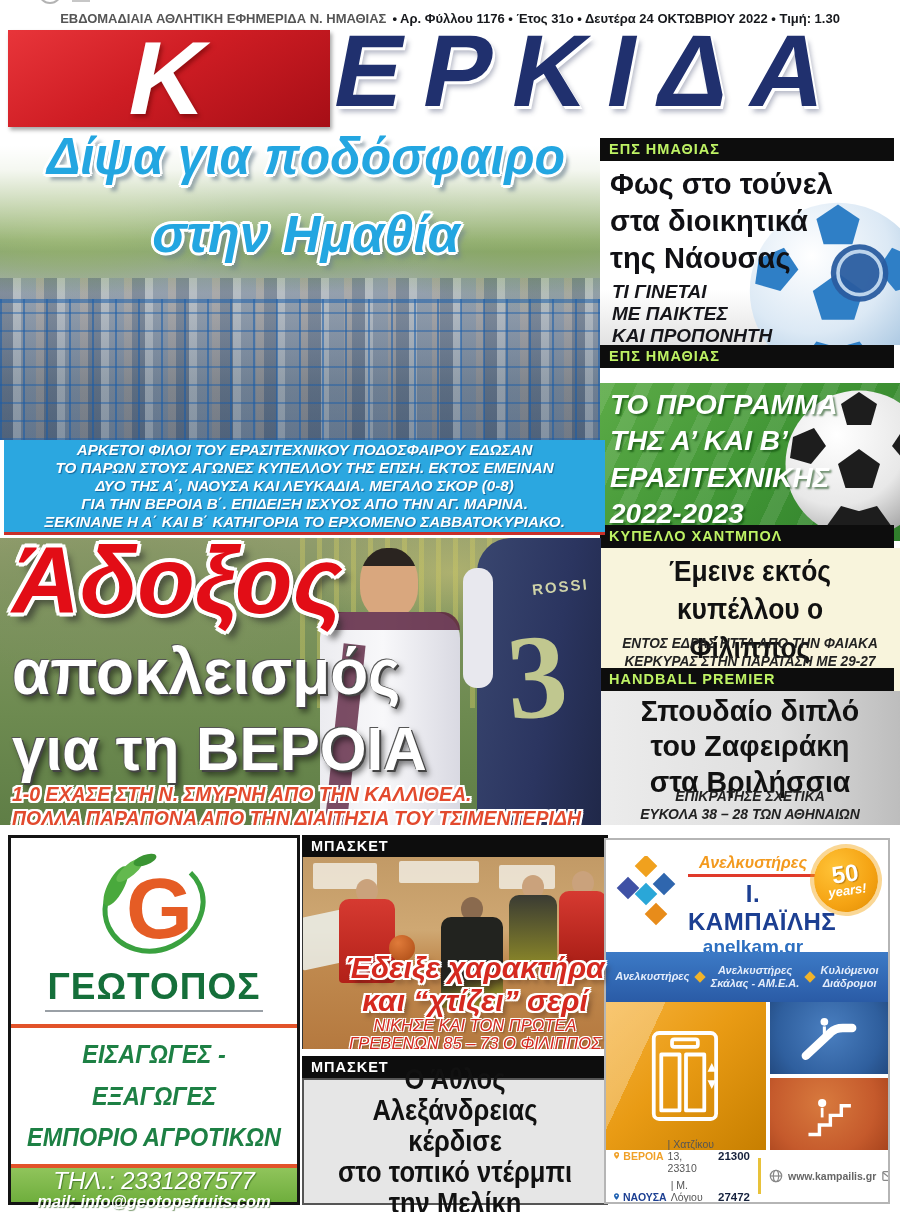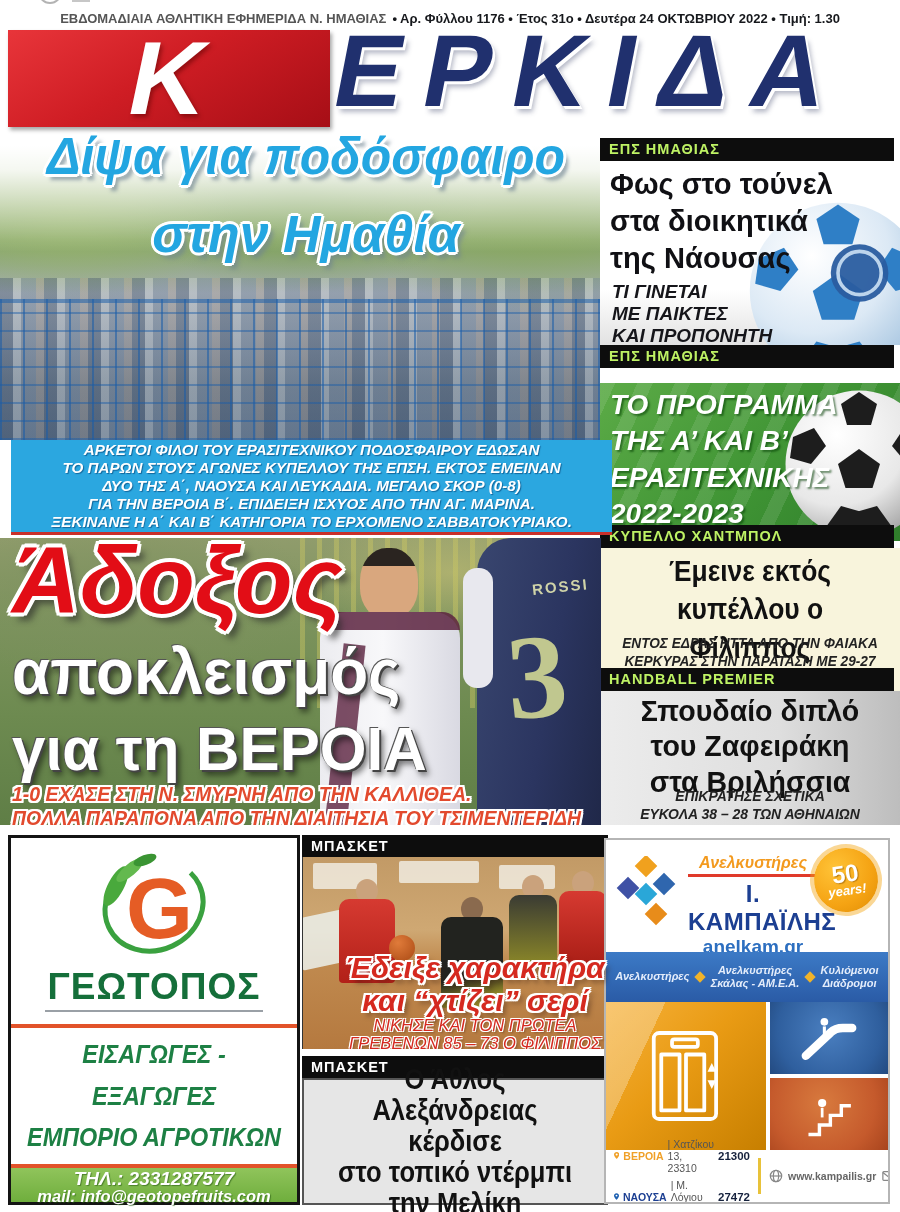--- a/index.html
+++ b/index.html
@@ -44,21 +44,21 @@
   .crowd::before{content:"";position:absolute;left:0;top:45%;width:100%;height:55%;
      background:repeating-linear-gradient(90deg,rgba(42,62,96,.30) 0 13px,rgba(224,228,233,.28) 13px 21px,
        rgba(104,124,154,.30) 21px 36px,rgba(180,150,130,.22) 36px 44px);}
   .crowd::after{content:"";position:absolute;left:0;top:52%;width:100%;height:48%;
      background:
        linear-gradient(180deg,rgba(30,96,170,.55) 0 4px,transparent 4px),
        repeating-linear-gradient(90deg,rgba(25,92,168,.55) 0 2px,transparent 2px 23px),
        repeating-linear-gradient(0deg,rgba(25,92,168,.45) 0 2px,transparent 2px 18px);}
 
   
-  .bluestrip{left:11px;top:440px;width:601px;height:95px;background:#2ba7e0;
+  .bluestrip{left:4px;top:440px;width:601px;height:95px;background:#2ba7e0;
      border-bottom:3px solid #c9302a;box-sizing:border-box;z-index:5;
      display:flex;align-items:center;justify-content:center;}
   .bluestrip div{font-size:15.5px;line-height:1.17;font-weight:bold;font-style:italic;color:#fff;
      text-align:center;transform:scaleX(.98);text-shadow:1px 1px 1px rgba(0,60,110,.6);}
 
   
   .story{left:0;top:538px;width:601px;height:287px;overflow:hidden;
      background:
        radial-gradient(ellipse 200px 90px at 75% 12%,rgba(210,200,120,.5) 0%,rgba(210,200,120,0) 70%),
        radial-gradient(ellipse 260px 120px at 20% 20%,rgba(125,145,95,.8) 0%,rgba(125,145,95,0) 75%),
@@ -137,21 +137,21 @@
   .geo-logo{position:absolute;left:50%;top:6px;transform:translateX(-50%);}
   .geo-name{position:absolute;left:0;top:128px;width:100%;text-align:center;font-size:37px;font-weight:900;
      color:#156f3a;letter-spacing:1px;}
   .geo-underline{position:absolute;left:12%;top:172px;width:76%;height:2px;background:#9aa0a6;}
   .geo-rule1{position:absolute;left:0;top:186px;width:100%;height:4px;background:#e2532a;}
   .geo-lines{position:absolute;left:0;top:196px;width:100%;text-align:center;font-size:26px;line-height:1.6;
      font-weight:bold;font-style:italic;color:#1d8044;transform:scaleX(.9);}
   .geo-rule2{position:absolute;left:0;top:326px;width:100%;height:4px;background:#e2532a;}
   .geo-strip{position:absolute;left:0;top:330px;width:100%;height:34px;padding-top:0;
      background:linear-gradient(180deg,#90c45b 0%,#6fae3d 100%);text-align:center;}
-  .geo-tel{font-size:19px;font-weight:700;font-style:italic;color:#fff;line-height:1.0;margin-top:1px;
+  .geo-tel{font-size:24px;font-weight:400;font-style:italic;color:#fff;line-height:1.0;margin-top:1px;
      text-shadow:1px 1px 1px rgba(40,90,20,.6);}
   .geo-mail{font-size:16.5px;font-weight:bold;font-style:italic;color:#fff;line-height:1.0;
      text-shadow:1px 1px 1px rgba(40,90,20,.6);}
 
   
   .bk-tag1{left:302px;top:835px;width:306px;height:22px;background:#0d0d0d;color:#fff;font-size:14.5px;
      font-weight:bold;letter-spacing:1px;line-height:22px;padding-left:9px;box-sizing:border-box;}
   .bk-photo{left:302px;top:857px;width:306px;height:192px;overflow:hidden;border-left:1px solid #333;
      border-right:1px solid #333;
      background:

